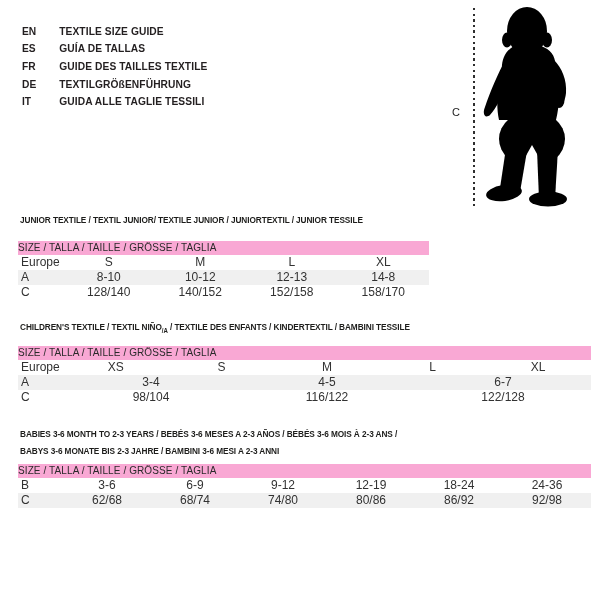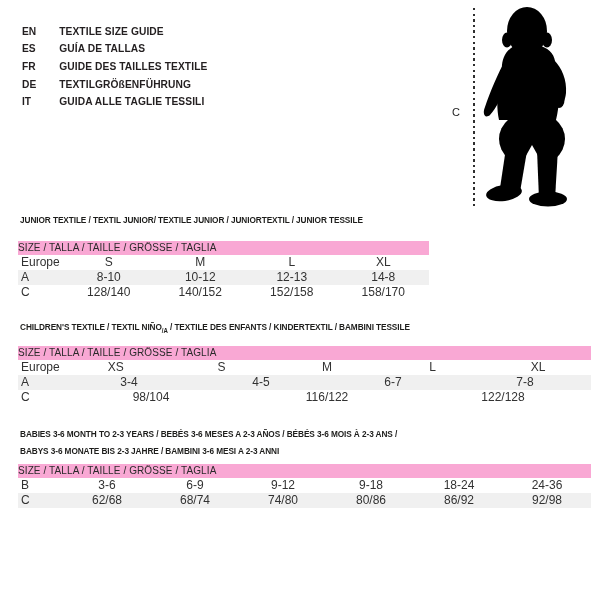--- a/index.html
+++ b/index.html
@@ -133,42 +133,41 @@
       <span class="cell">S</span>
       <span class="cell">M</span>
       <span class="cell">L</span>
       <span class="cell">XL</span>
     </div>
     <div class="trow alt">
       <span class="lbl">A</span>
       <span class="cell">3-4</span>
       <span class="cell">4-5</span>
       <span class="cell">6-7</span>
-      <span class="cell">7-8</span>
     </div>
     <div class="trow">
       <span class="lbl">C</span>
       <span class="cell">98/104</span>
       <span class="cell">116/122</span>
       <span class="cell">122/128</span>
     </div>
   </div>
 
   <div class="tbl-title t3-title">
     <div>BABIES 3-6 MONTH TO 2-3 YEARS / BEBÉS 3-6 MESES A 2-3 AÑOS / BÉBÉS 3-6 MOIS À 2-3 ANS /</div>
     <div>BABYS 3-6 MONATE BIS 2-3 JAHRE / BAMBINI 3-6 MESI A 2-3 ANNI</div>
   </div>
   <div class="tbl t3-tbl">
     <div class="size-bar">SIZE / TALLA / TAILLE / GRÖSSE / TAGLIA</div>
     <div class="trow">
       <span class="lbl">B</span>
       <span class="cell">3-6</span>
       <span class="cell">6-9</span>
       <span class="cell">9-12</span>
-      <span class="cell">9-18</span>
+      <span class="cell">12-19</span>
       <span class="cell">18-24</span>
       <span class="cell">24-36</span>
     </div>
     <div class="trow alt">
       <span class="lbl">C</span>
       <span class="cell">62/68</span>
       <span class="cell">68/74</span>
       <span class="cell">74/80</span>
       <span class="cell">80/86</span>
       <span class="cell">86/92</span>

